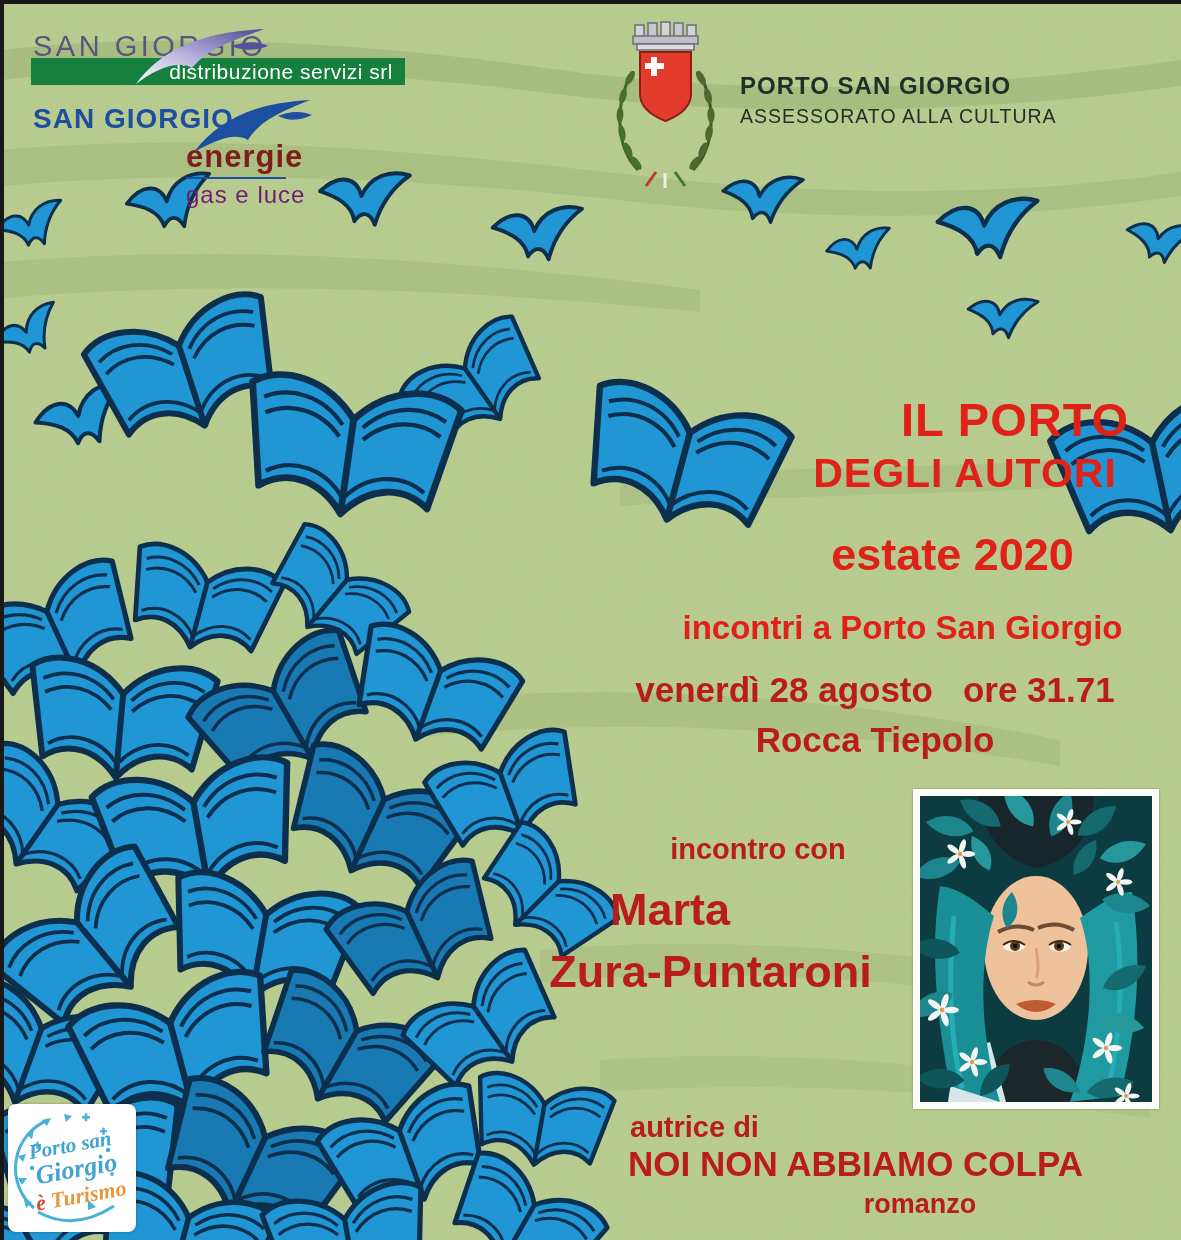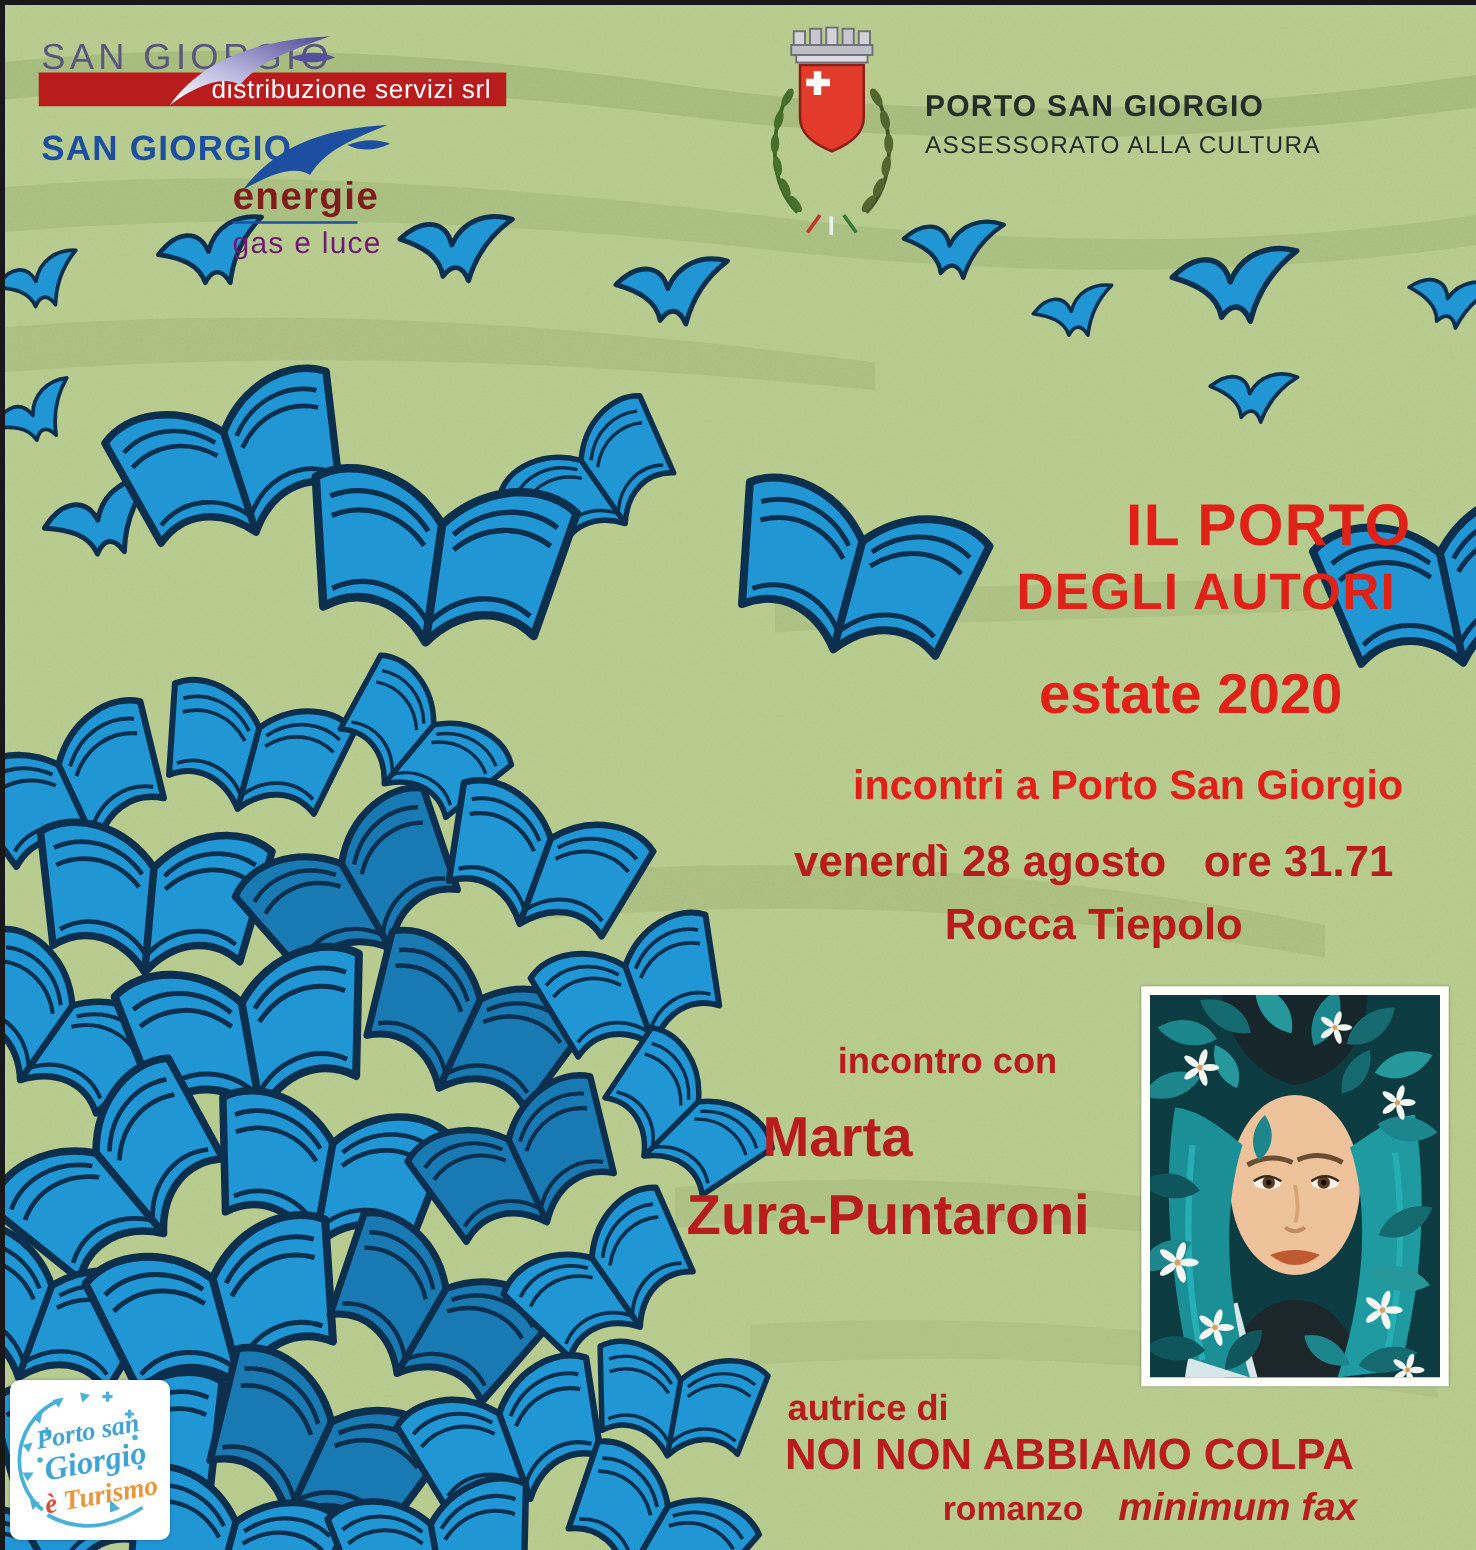--- a/index.html
+++ b/index.html
@@ -24,21 +24,21 @@
   .t-meet{left:558px;top:834px;width:400px;font-size:29px;}
   .t-first{left:470px;top:886px;width:400px;font-size:45px;}
   .t-last{left:468px;top:948px;width:485px;font-size:45px;}
   .t-credit{left:630px;top:1112px;width:300px;font-size:29px;text-align:left;}
   .t-book{left:628px;top:1146px;width:470px;font-size:35px;text-align:left;white-space:nowrap;}
   .t-pub{left:640px;top:1190px;width:560px;font-size:27px;display:flex;justify-content:center;align-items:baseline;gap:28px;}
   .t-pub .pubname{font-size:31px;font-style:italic;}
 
   
   .lg1-name{position:absolute;left:33px;top:30px;z-index:3;font-size:29px;color:#5a567e;letter-spacing:3.5px;font-weight:400;}
-  .lg1-bar{position:absolute;left:31px;top:58px;width:374px;height:27px;background:#b91c1c;z-index:2;
+  .lg1-bar{position:absolute;left:31px;top:58px;width:374px;height:27px;background:#15803d;z-index:2;
     display:flex;align-items:center;justify-content:flex-end;padding-right:12px;box-sizing:border-box;}
   .lg1-bar span{color:#fff;font-size:21px;font-weight:400;letter-spacing:.5px;}
   .lg1-swoosh{position:absolute;left:132px;top:24px;z-index:4;}
 
   
   .lg2-name{position:absolute;left:33px;top:103px;z-index:3;font-size:28px;font-weight:bold;color:#1d4fa0;letter-spacing:1px;}
   .lg2-swoosh{position:absolute;left:192px;top:96px;z-index:3;}
   .lg2-prod{position:absolute;left:186px;top:139px;z-index:3;font-size:31px;font-weight:bold;color:#7f1d1d;letter-spacing:1px;}
   .lg2-rule{position:absolute;left:186px;top:177px;width:100px;height:2px;background:#1d4fa0;z-index:3;}
   .lg2-tag{position:absolute;left:186px;top:181px;z-index:3;font-size:24px;color:#701a75;font-weight:400;letter-spacing:1px;}
@@ -234,21 +234,20 @@
     <span>ore 31.71</span>
   </div>
   <div class="txt blue t-venue">Rocca Tiepolo</div>
   <div class="txt blue t-first">Marta</div>
   <div class="txt blue t-meet">incontro con</div>
   <div class="txt blue t-last">Zura-Puntaroni</div>
   <div class="txt blue t-credit">autrice di</div>
   <div class="txt blue t-book">NOI NON ABBIAMO COLPA</div>
   <div class="txt blue t-pub">
     <span>romanzo</span>
-    <span class="pubname">minimum fax</span>
   </div>
 
   <div class="photo">
     <svg width="232" height="306" viewBox="0 0 232 306">
       <defs>
         <g id="leaf">
             <path d="M0,0 C14,-16 34,-18 48,-6 C36,8 16,10 0,0 Z"></path>
           </g>
         <g id="flower" fill="#f3f6f2">
           <ellipse cx="9" cy="0" rx="8" ry="3.2"></ellipse>

